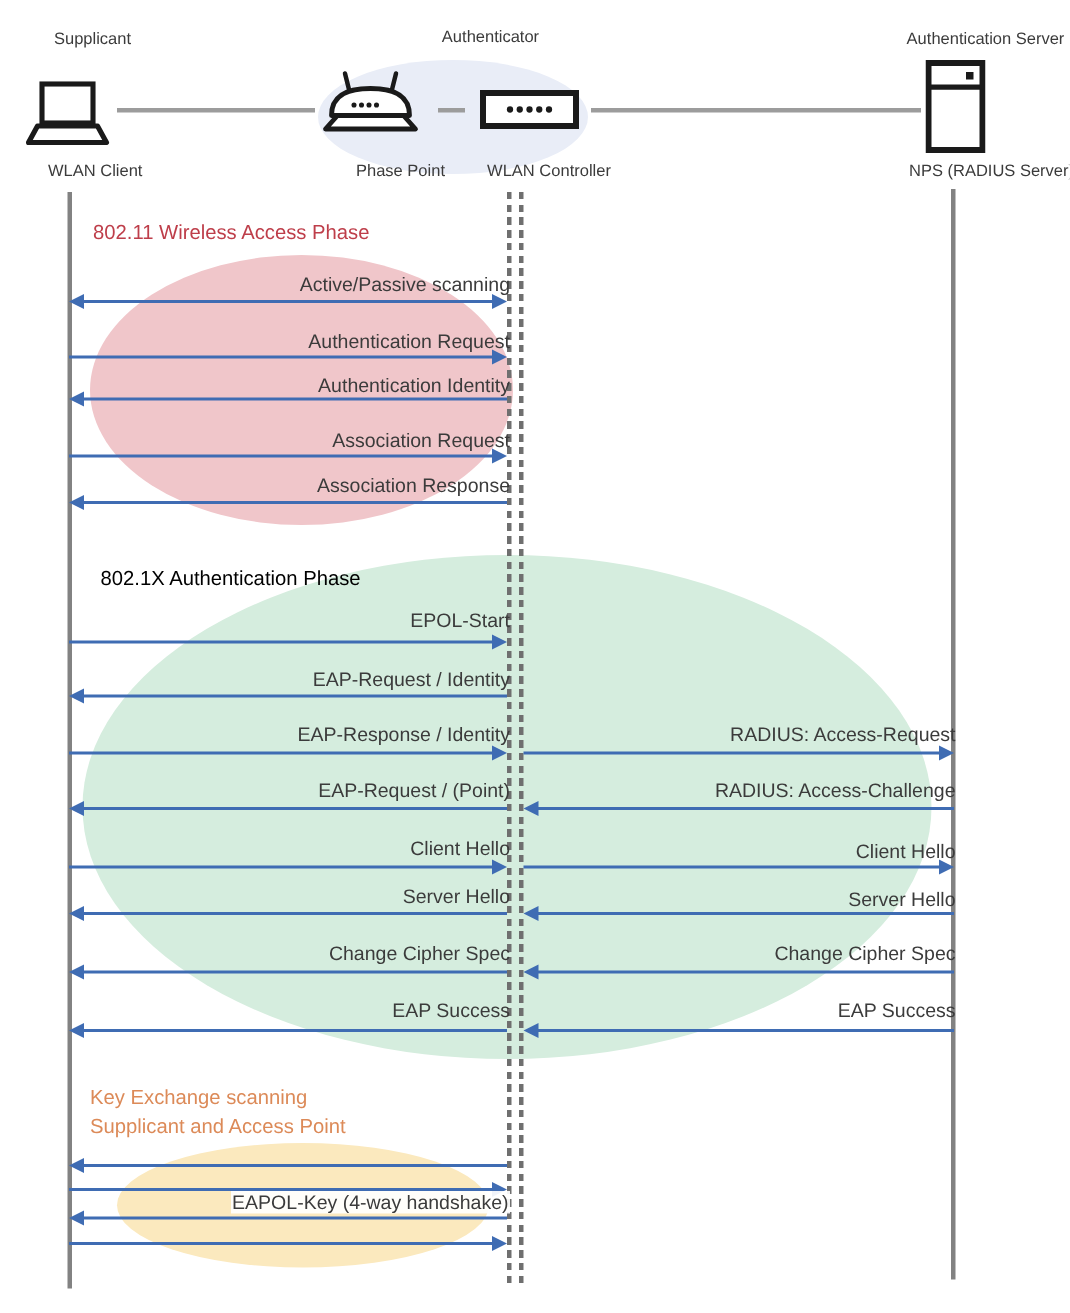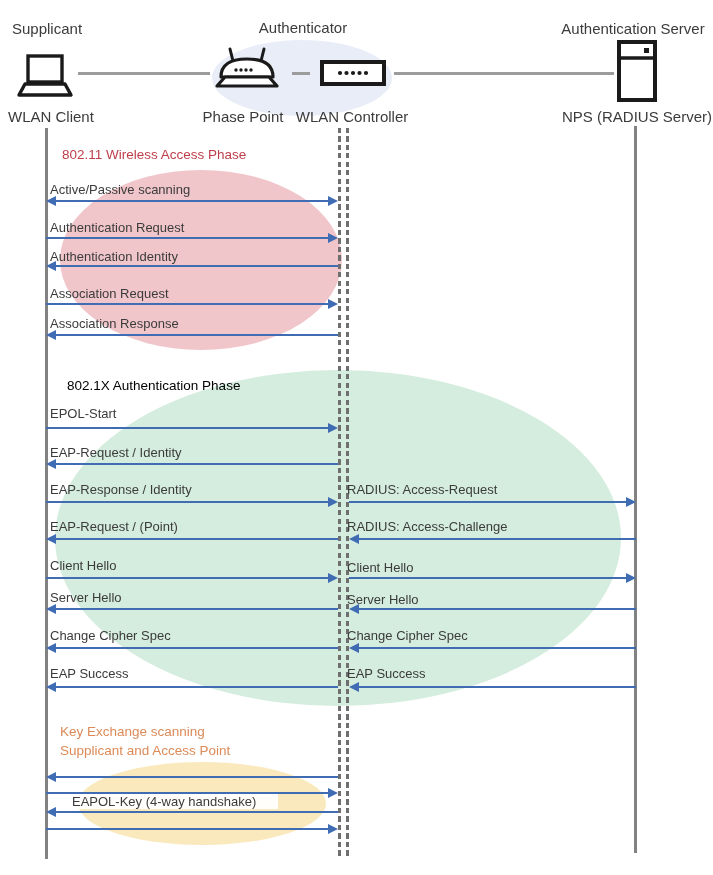--- a/index.html
+++ b/index.html
@@ -14,53 +14,53 @@
     font-family:"Liberation Sans",sans-serif;color:var(--text);overflow:hidden;
   }
   .ellipse{position:absolute;border-radius:50%;z-index:1;}
   .connector{position:absolute;top:72px;height:3px;background:var(--connector);z-index:2;}
   .lifeline{position:absolute;width:3px;background:var(--lifeline);z-index:2;}
   .lifeline.dashed{
     background:repeating-linear-gradient(to bottom,#6F6F6F 0 5px,transparent 5px 8.5px);
   }
   .icon{position:absolute;z-index:3;line-height:0;}
   .role-label,.node-label{
-    position:absolute;z-index:3;font-size:15px;color:var(--text);white-space:nowrap;
+    position:absolute;z-index:3;font-size:11px;color:var(--text);white-space:nowrap;margin-left:24px;
   }
   .centered{text-align:center;}
   .phase-title{
     position:absolute;z-index:4;font-size:13.5px;
     white-space:pre-line;line-height:19px;
   }
   .msg-label{
-    position:absolute;z-index:5;width:290px;text-align:left;
+    position:absolute;z-index:5;width:290px;text-align:right;
     font-size:13px;color:var(--text);white-space:nowrap;
   }
-  .msg-label .bg{background:rgba(255,255,255,0.92);padding:0 22px;}
+  .msg-label .bg{background:rgba(255,255,255,0.92);padding:0 1px;}
   .arrow{position:absolute;z-index:5;height:10px;}
   .arrow .line{position:absolute;top:4px;height:2px;left:0;right:0;background:var(--arrow);}
   .arrow .head{position:absolute;top:0;width:0;height:0;border-top:5px solid transparent;border-bottom:5px solid transparent;}
   .arrow .head.left{left:0;border-right:10px solid var(--arrow);}
   .arrow .head.right{right:0;border-left:10px solid var(--arrow);}
   
   .pt-1{left:62px;top:145px;width:260px;}
   .pt-2{left:67px;top:376px;width:260px;}
   .pt-3{left:60px;top:722px;width:260px;}
   
   .ll-left{left:45px;top:128px;height:731px;}
   .ll-mid1{left:338px;top:128px;height:729px;}
   .ll-mid2{left:346px;top:128px;height:729px;}
   .ll-right{left:634px;top:126px;height:727px;}
   
   .role-supplicant{left:12px;top:20px;}
   .role-authenticator{left:233px;top:19px;width:140px;}
   .role-authserver{left:548px;top:20px;width:170px;}
   .node-wlanclient{left:8px;top:108px;}
   .node-accesspoint{left:173px;top:108px;width:140px;}
-  .node-wlancontroller{left:282px;top:108px;width:140px;}
+  .node-wlancontroller{left:272px;top:108px;width:140px;}
   .node-nps{left:552px;top:108px;width:170px;}
   .icon-laptop{left:16px;top:54px;}
   .icon-ap{left:212px;top:46px;}
   .icon-controller{left:320px;top:60px;}
   .icon-server{left:617px;top:40px;}
   .conn-1{left:78px;width:132px;}
   .conn-2{left:292px;width:18px;}
   .conn-3{left:394px;width:220px;}
 </style>
 </head>

